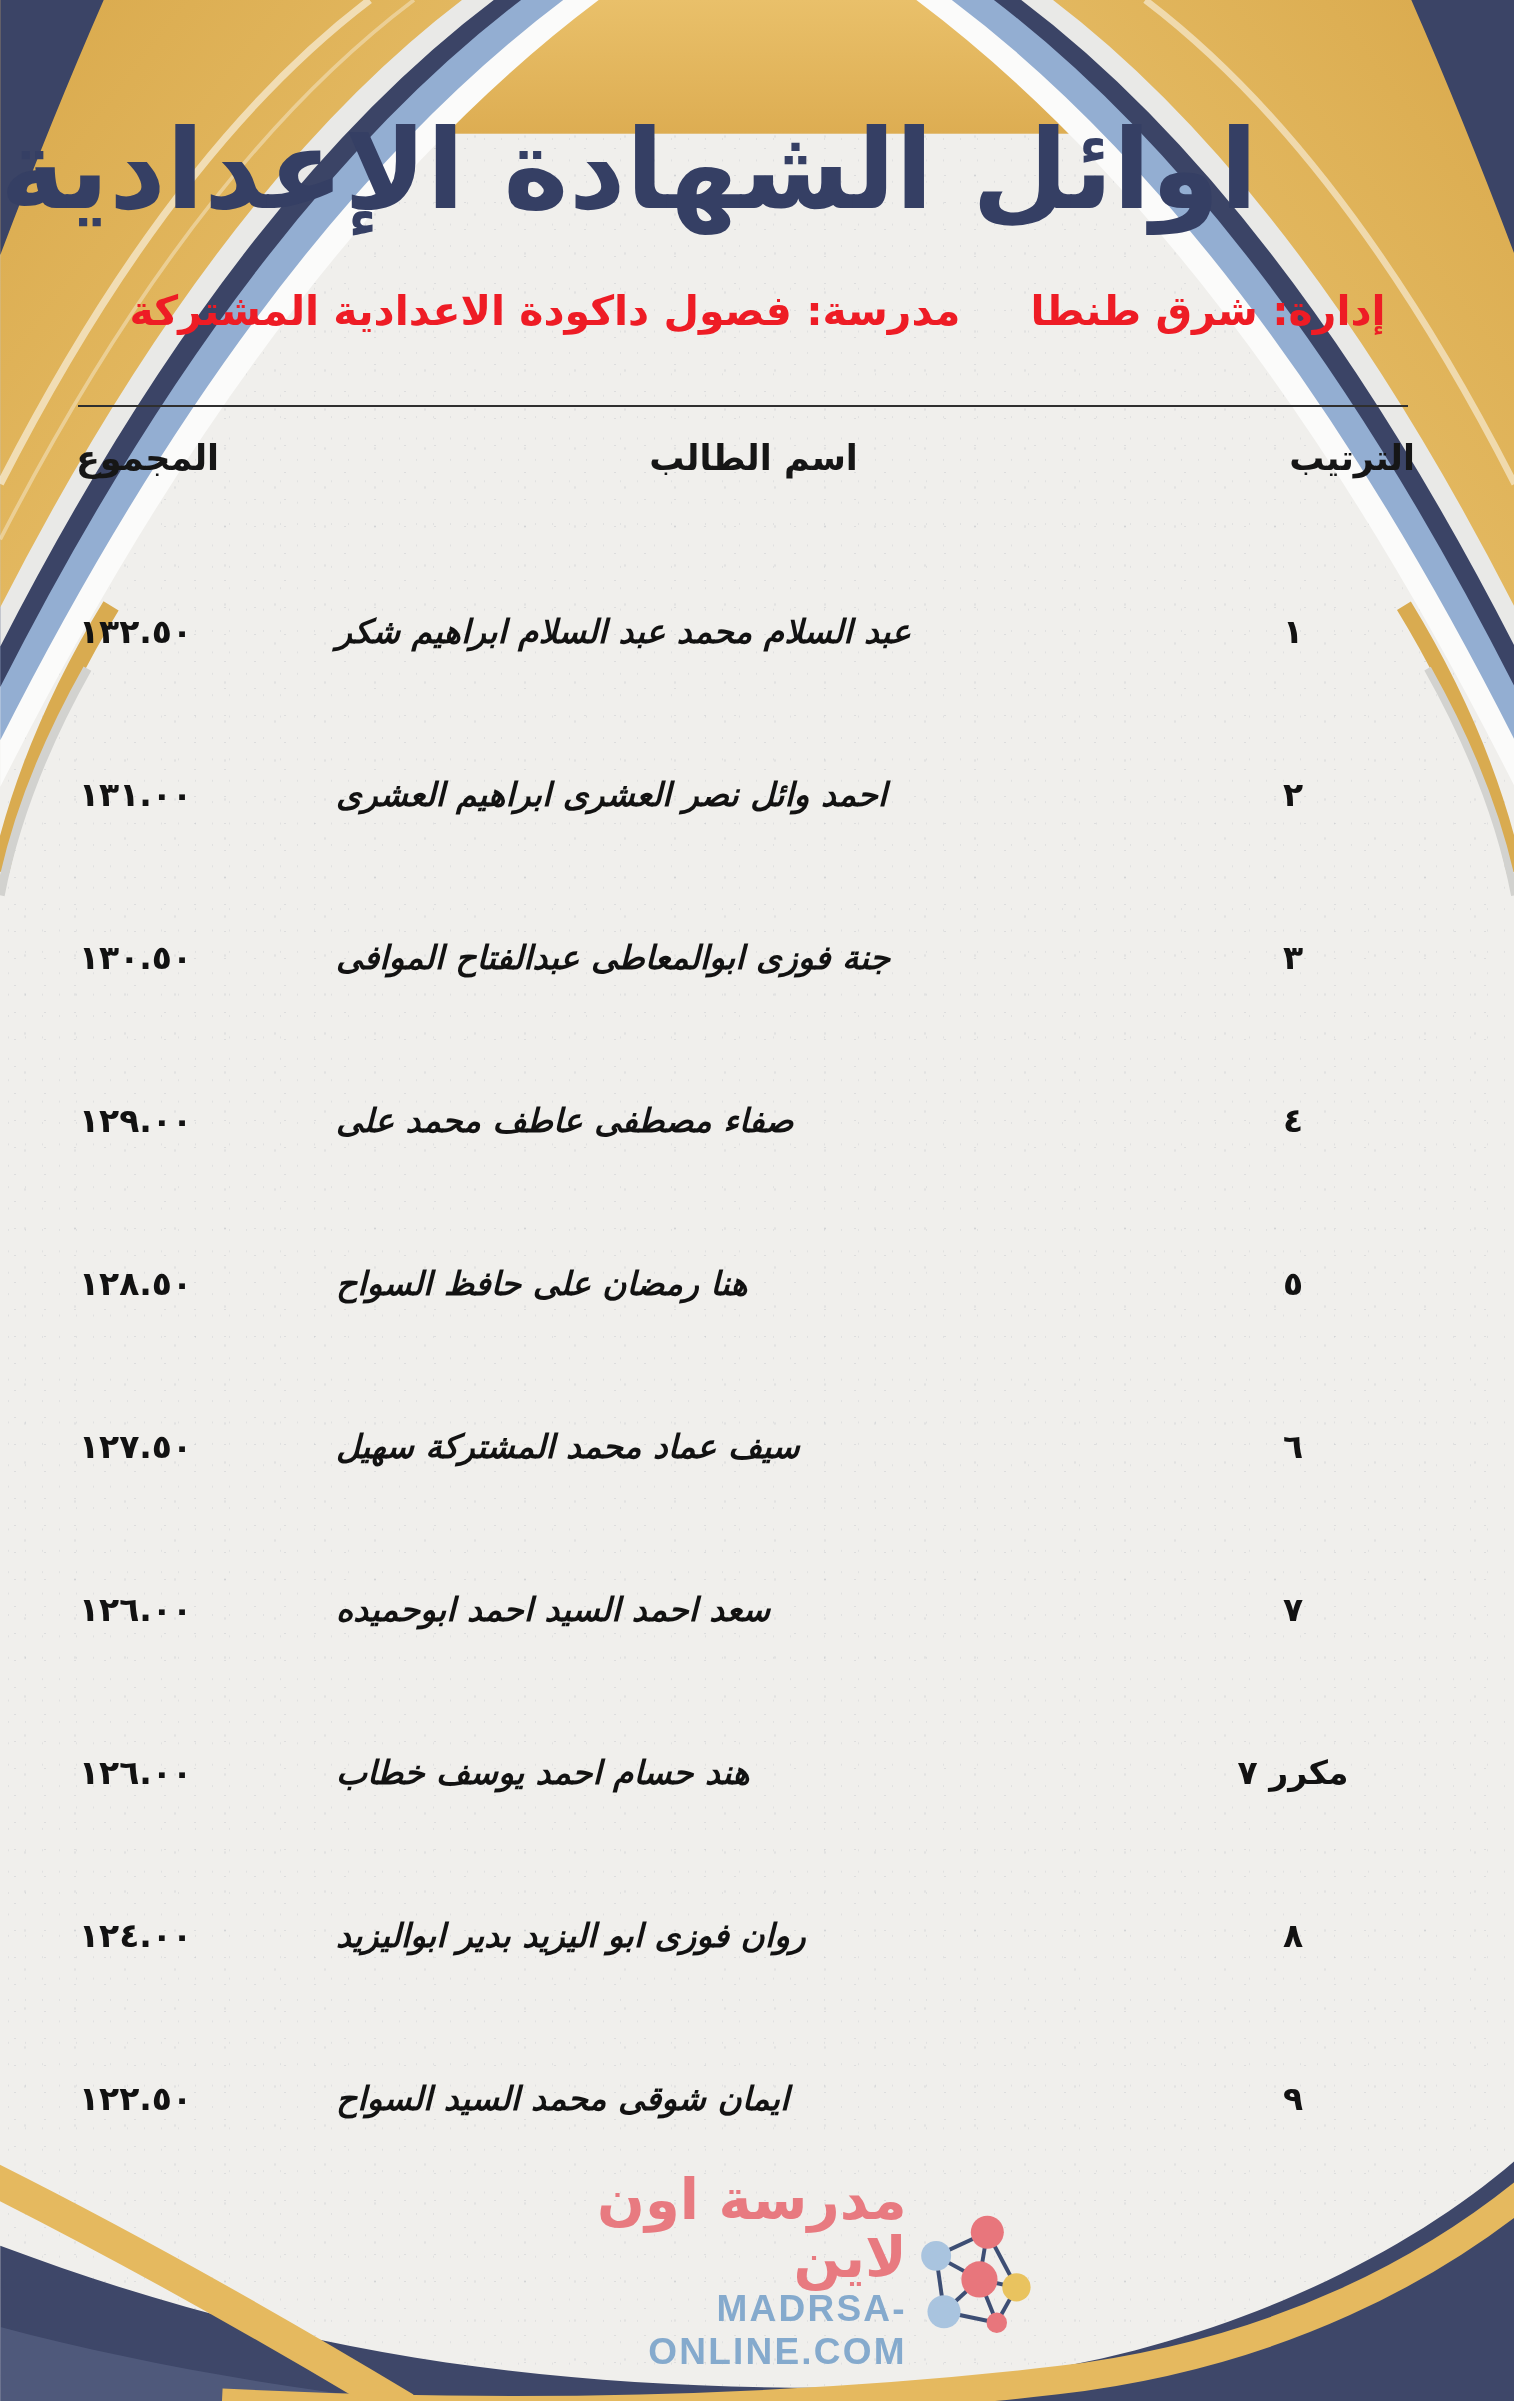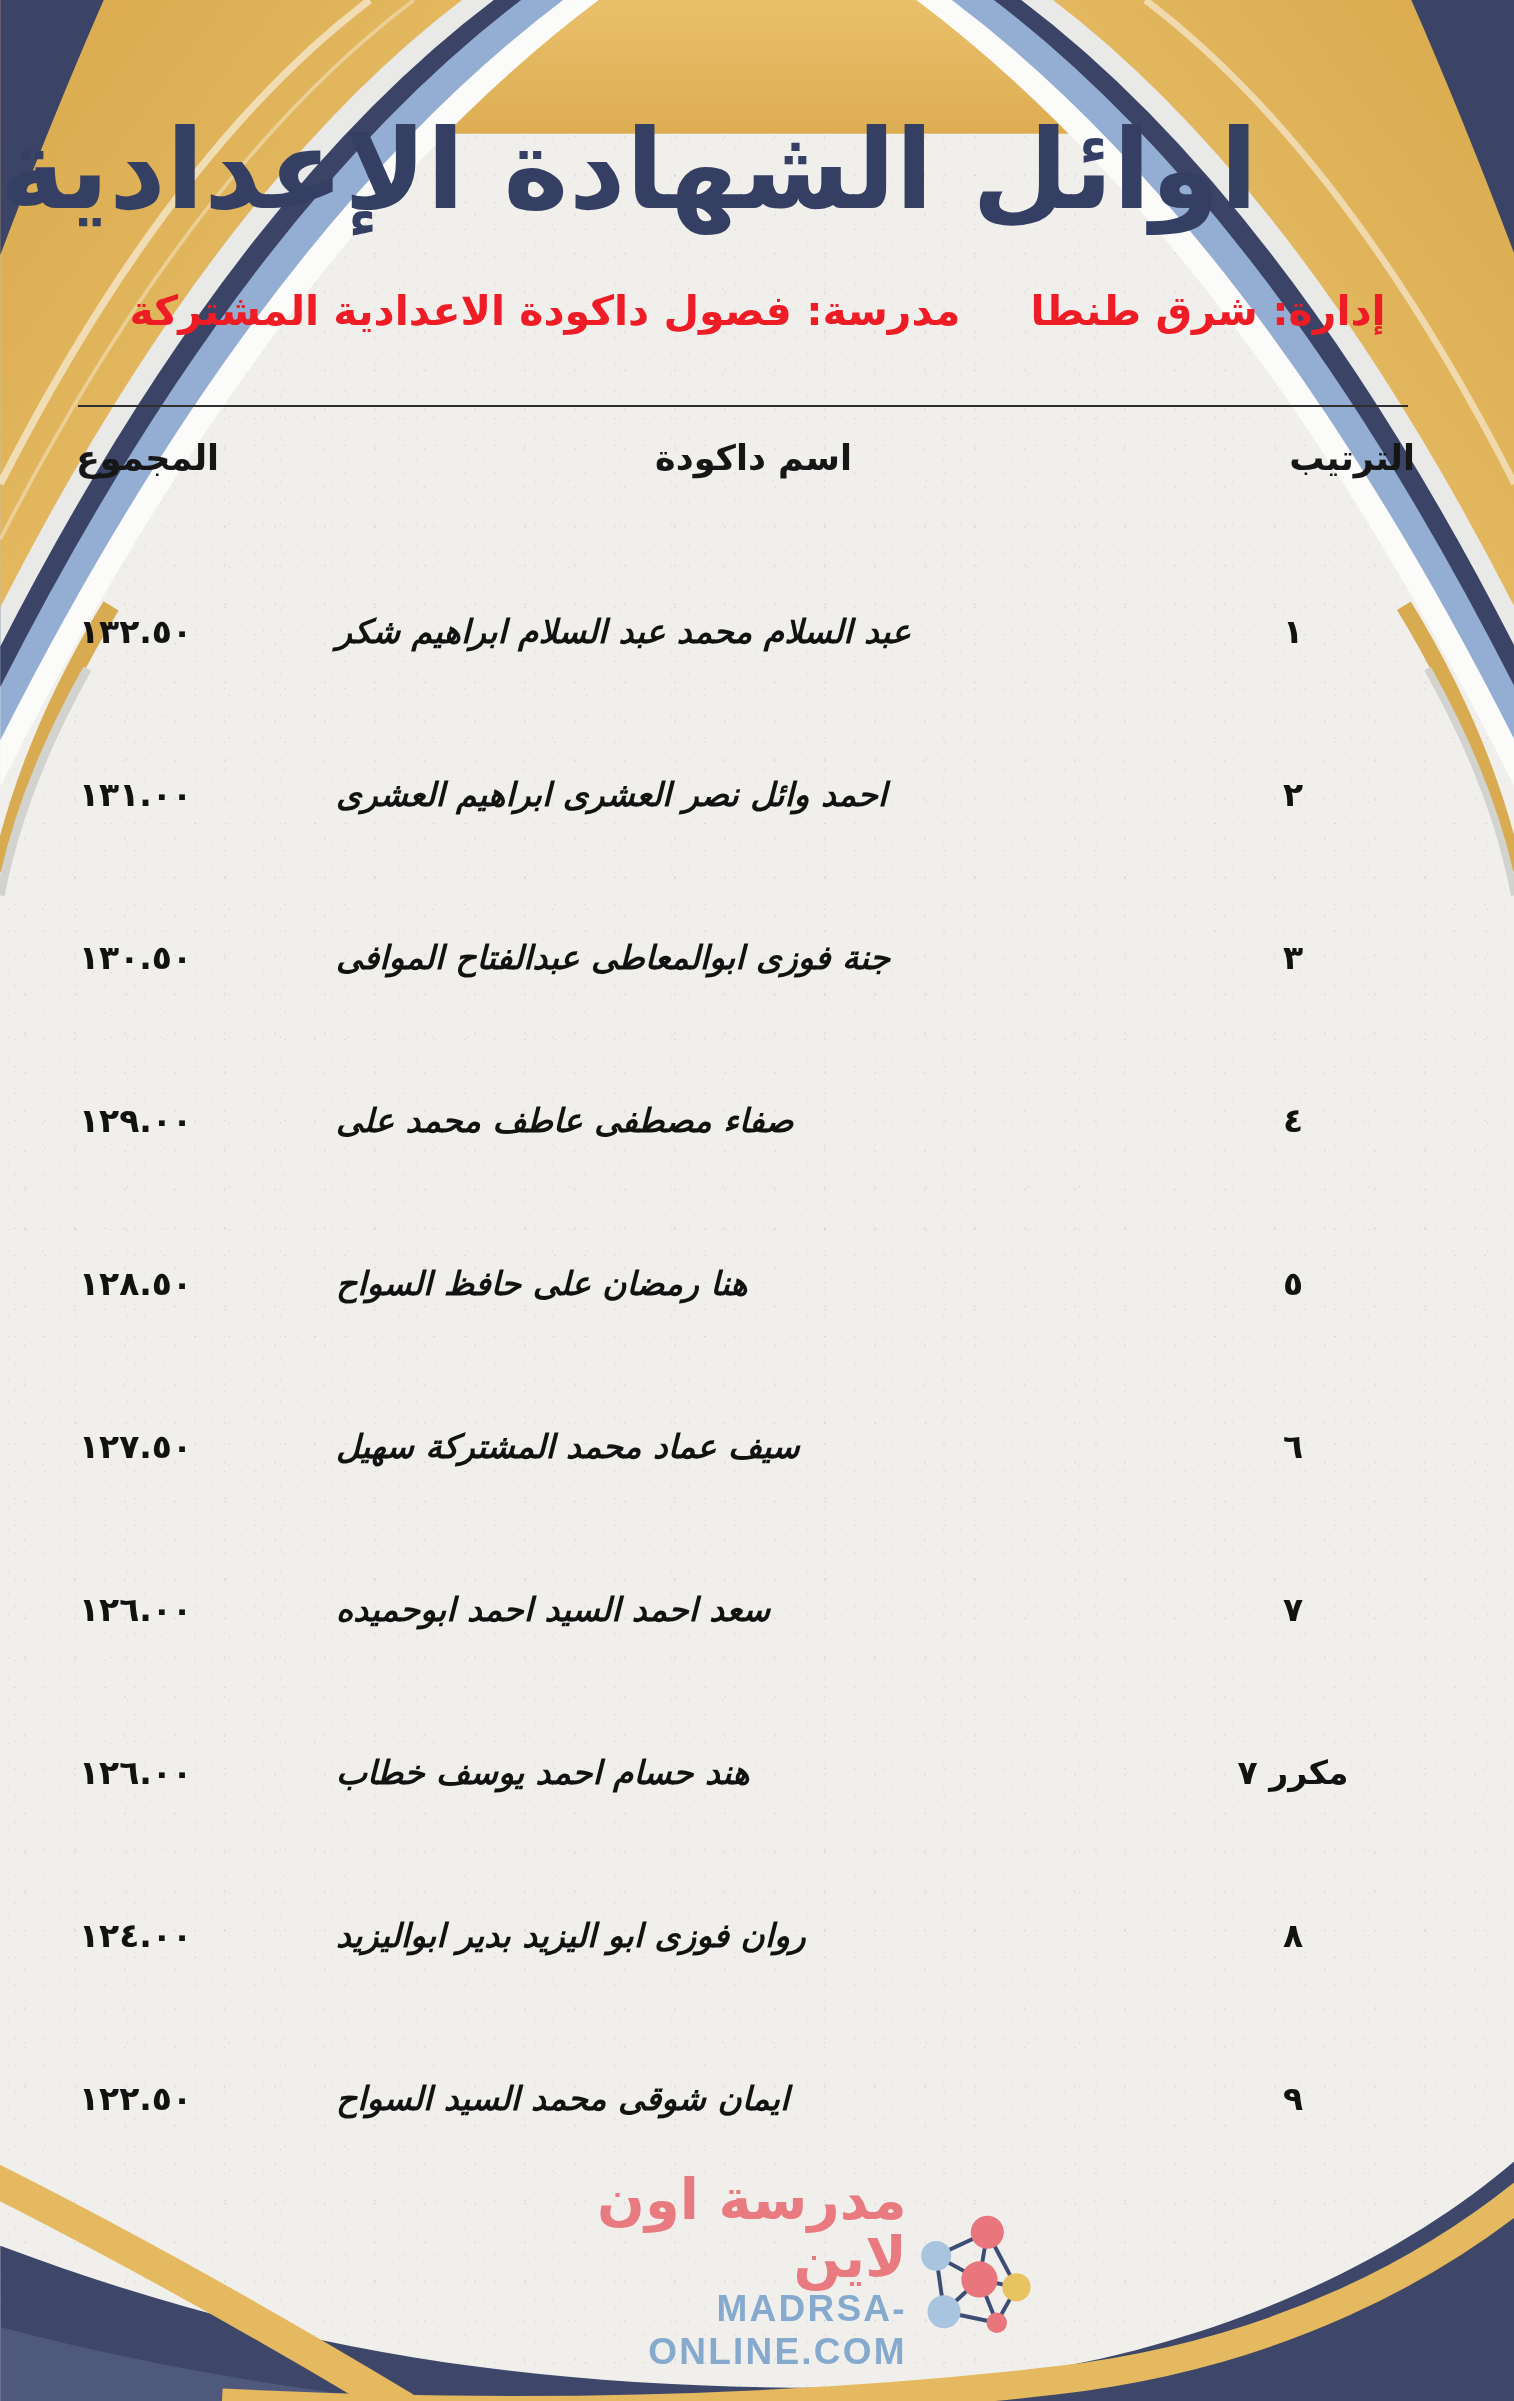--- a/index.html
+++ b/index.html
@@ -129,21 +129,21 @@
 
     <div class="subtitle">
       <span>إدارة: شرق طنطا</span>
       <span>مدرسة: فصول داكودة الاعدادية المشتركة</span>
     </div>
 
     <div class="divider"></div>
 
     <div class="thead">
       <div class="head-rank">الترتيب</div>
-      <div class="head-name">اسم داكودة</div>
+      <div class="head-name">اسم الطالب</div>
       <div class="head-total">المجموع</div>
     </div>
 
     <div class="tbody">
       <div class="trow">
         <div class="cell-rank">١</div>
         <div class="cell-name">عبد السلام محمد عبد السلام ابراهيم شكر</div>
         <div class="cell-total">١٣٢.٥٠</div>
       </div>
 

